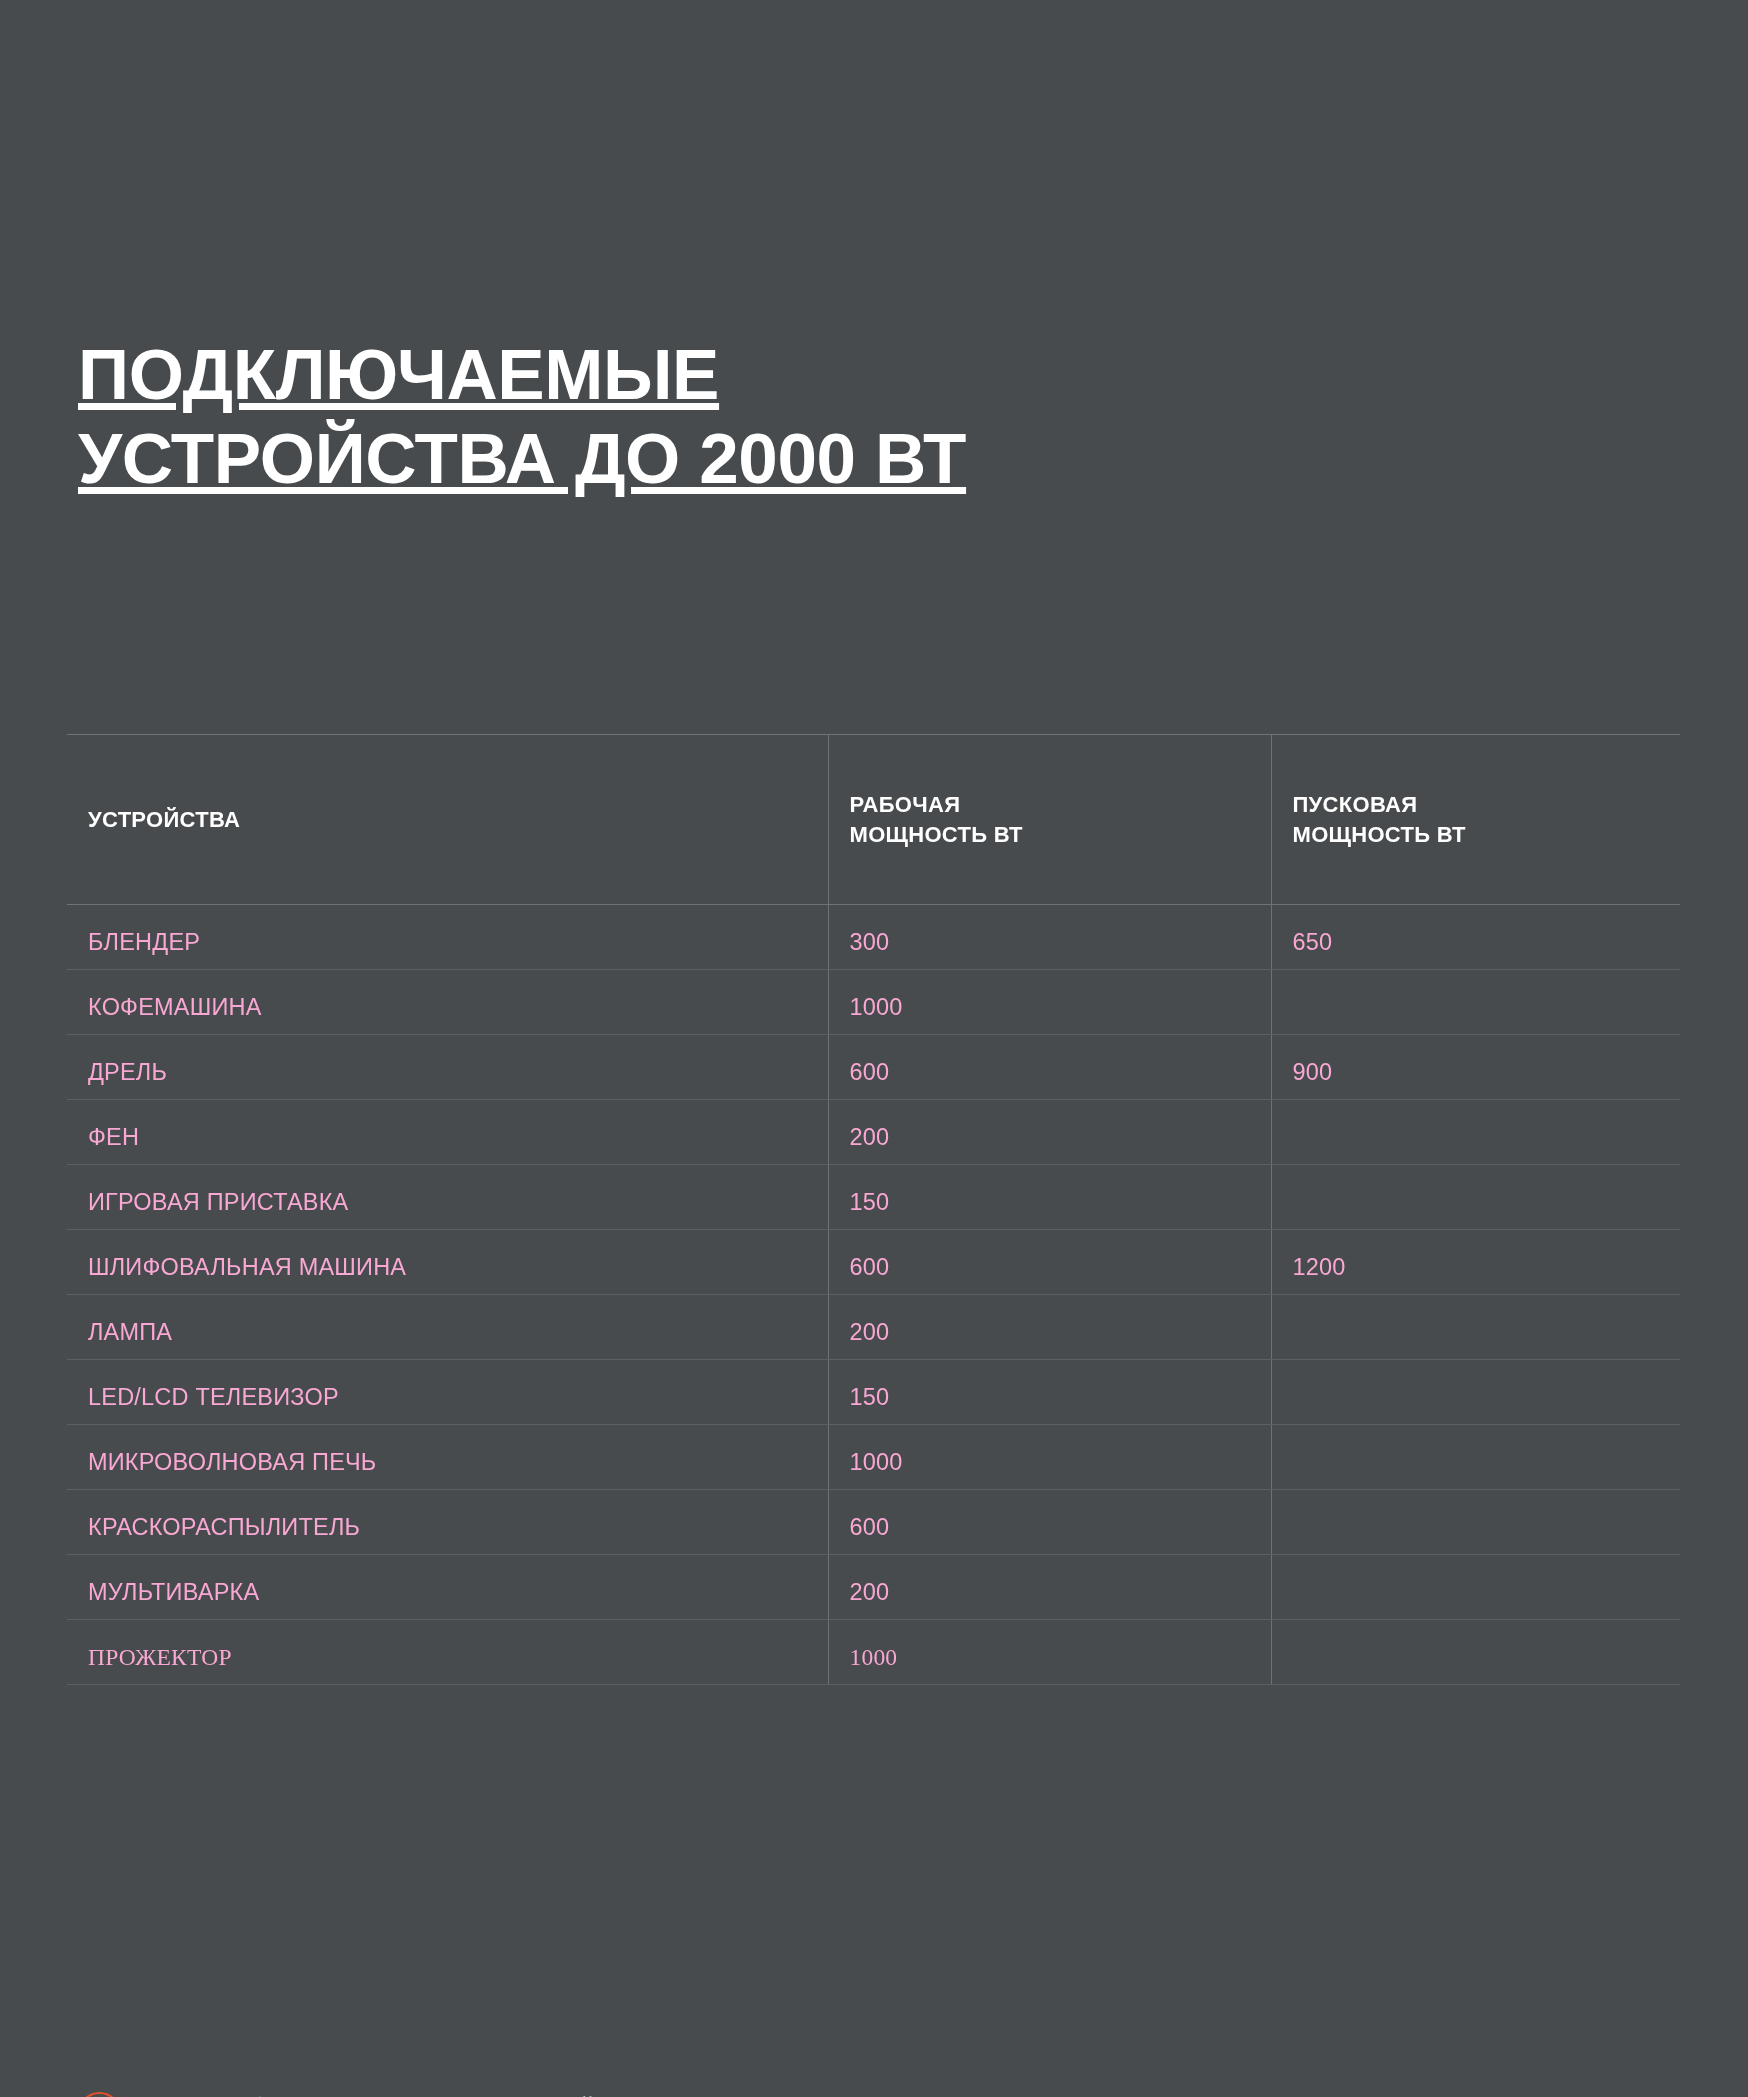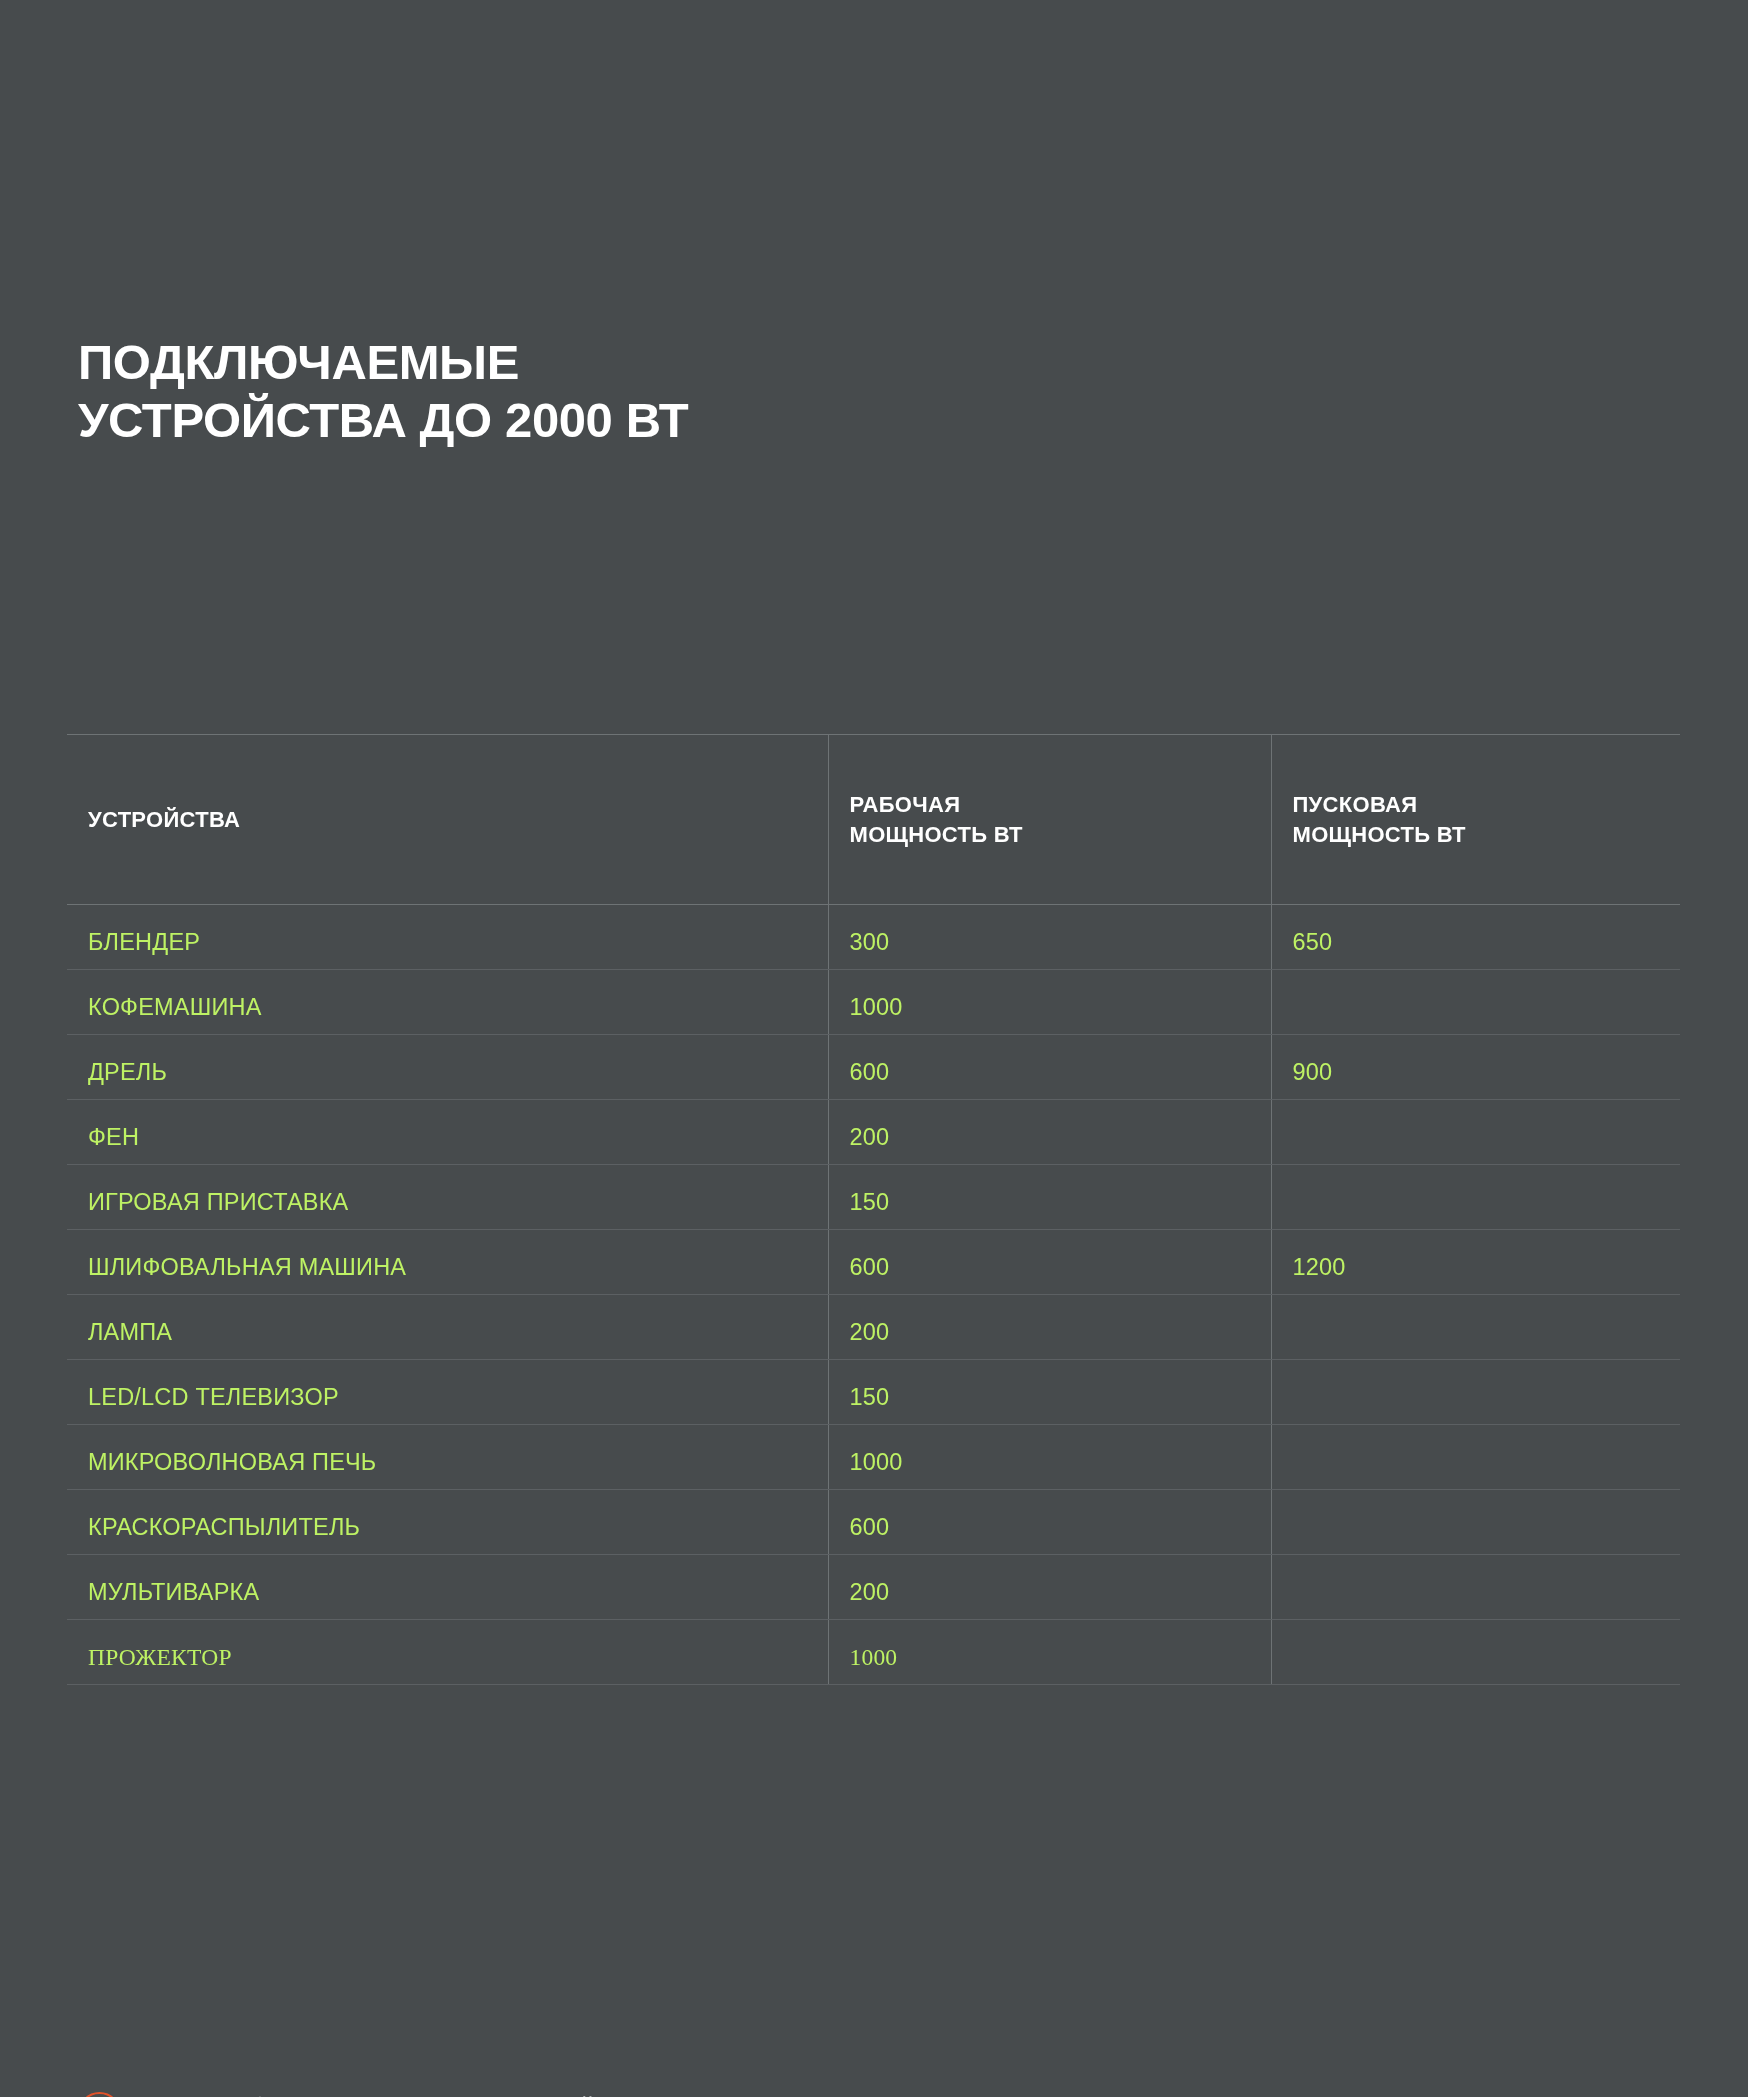--- a/index.html
+++ b/index.html
@@ -20,26 +20,27 @@
     height: 2331px;
     background: #474b4d;
     box-sizing: border-box;
     padding: 0 67px;
   }
   .title {
     position: absolute;
     left: 78px;
     top: 333px;
     width: 1510px;
-    font-size: 49px;
+    font-size: 71px;
     line-height: 1.19;
     font-weight: 700;
     letter-spacing: -0.4px;
     color: #ffffff;
     text-transform: uppercase;
+    text-decoration: underline;
   }
   .title .line {
     display: block;
     white-space: pre;
   }
 
   .table-wrap {
     position: absolute;
     left: 67px;
     top: 734px;
@@ -74,21 +75,21 @@
   }
   table.spec thead th .hl { display: block; white-space: pre; }
 
   table.spec tbody td {
     height: 65px;
     padding: 12px 0 0 21px;
     border-bottom: 1.3px solid #5c6063;
     font-size: 23.5px;
     line-height: 1;
     font-weight: 400;
-    color: #bef264;
+    color: #f9a8d4;
     vertical-align: middle;
     box-sizing: border-box;
     letter-spacing: 0.2px;
     white-space: nowrap;
     overflow: hidden;
   }
   table.spec tbody td.name {
     text-transform: uppercase;
   }
   table.spec tbody td.sep-left {

